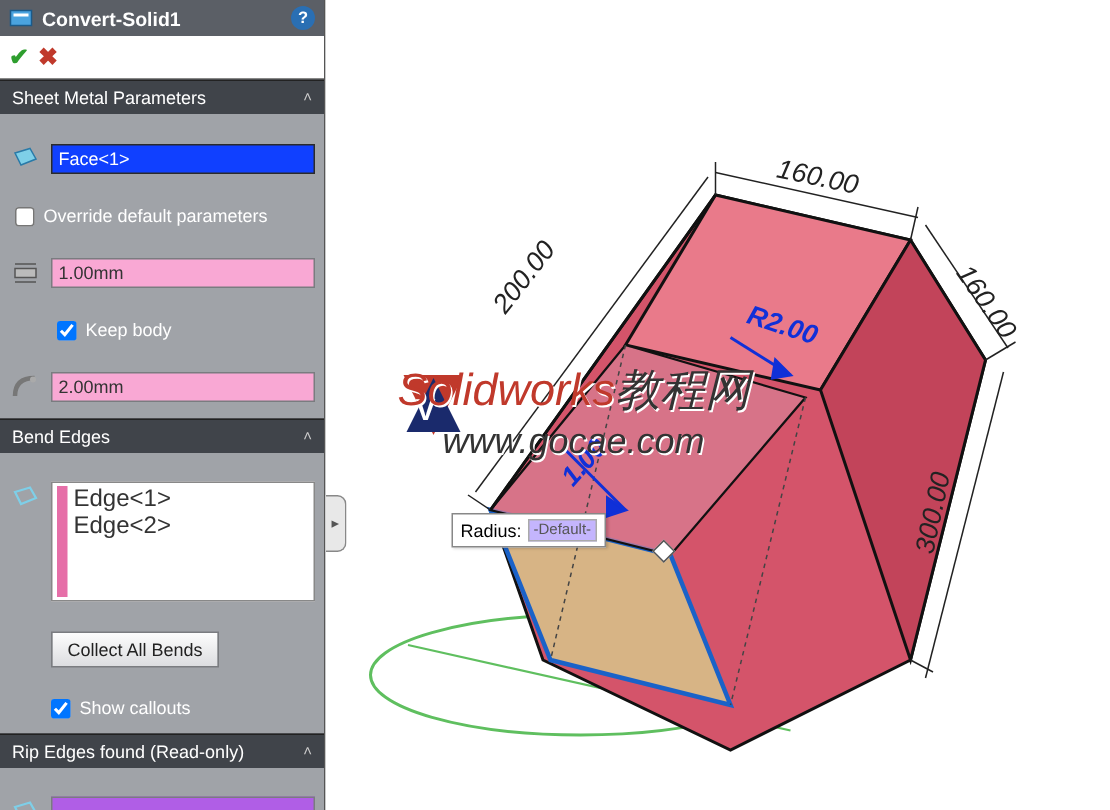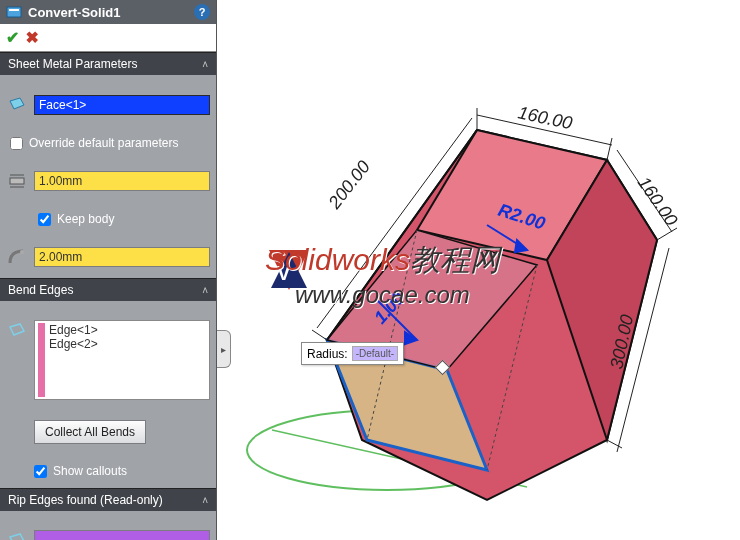--- a/index.html
+++ b/index.html
@@ -13,23 +13,23 @@
   .ok-icon { color:#2e9e2e; font-size:16px; font-weight:bold;}
   .cancel-icon { color:#c0392b; font-size:16px; font-weight:bold;}
   .section-header { background:#40444a; color:#fff; font-size:12px; font-weight:normal; padding:4px 8px; display:flex; align-items:center; border-top:1px solid #222; }
   .section-header .chevron { margin-left:auto; font-size:10px; color:#ccc;}
   .section-body { background:#a0a3a8; padding:6px 6px 10px 6px; display:flex; flex-direction:column; gap:20px;margin-top:13px; }
   .field-row { display:flex; align-items:center; gap:6px; }
   .row-icon { width:22px; height:22px; display:flex; align-items:center; justify-content:center; color:#5ab4e6; flex-shrink:0; }
   .selected-face { flex:1; background:#1040ff; color:#fff; font-size:12px; padding:2px 4px; border:1px solid #2a2a2a; }
   .checkbox-row { display:flex; align-items:center; gap:6px; font-size:12px; color:#fff; padding-left:4px;}
   .checkbox-row input { width:13px; height:13px; }
-  .num-input { flex:1; background:#fde047; border:1px solid #7a7c80; font-size:12px; padding:2px 4px; color:#333; }
+  .num-input { flex:1; background:#f9a8d4; border:1px solid #7a7c80; font-size:12px; padding:2px 4px; color:#333; }
   .indent { padding-left:28px; display:flex; flex-direction:column; gap:6px; }
-  .edge-list { flex:1; background:#fff; border:1px solid #888; font-size:12px; color:#333; padding:2px 3px; height:80px; display:flex; }
+  .edge-list { flex:1; background:#fff; border:1px solid #888; font-size:16px; color:#333; padding:2px 3px; height:80px; display:flex; }
   .edge-list .stripe { width:7px; background:#e66fa8; margin-right:4px; }
   .edge-list .items { display:flex; flex-direction:column; }
   .collect-btn { background:linear-gradient(#fdfdfd,#dcdde0); border:1px solid #7a7c80; font-size:12px; padding:4px 10px; color:#222; cursor:pointer; align-self:flex-start; margin-left:28px;text-align:right;}
   .rip-strip { display:flex; align-items:stretch; gap:6px;}
   .rip-strip .bar { flex:1; height:18px; background:#b05ee6; border:1px solid #7a7c80;}
   .viewport { flex:1; position:relative; background:#fff; overflow:hidden;}
   .flyout { position:absolute; left:0; top:330px; width:14px;height:38px;background:#e8e8e8;border:1px solid #888;border-left:none;border-radius:0 6px 6px 0; display:flex;align-items:center;justify-content:center;font-size:10px;color:#555;}
   .radius-tip { position:absolute; left:84px; top:342px; background:#fff; border:1px solid #888; font-size:12px; padding:3px 5px; display:flex; align-items:center; gap:4px; box-shadow:1px 1px 2px rgba(0,0,0,.2);}
   .radius-tip .val { border:1px solid #aaa; padding:1px 3px; font-size:10px; color:#555; background:#c4b5fd;}
   .radius-handle { position:absolute; left:220px; top:362px; width:11px;height:11px;border:1px solid #555;background:#fff;transform:rotate(45deg);}

